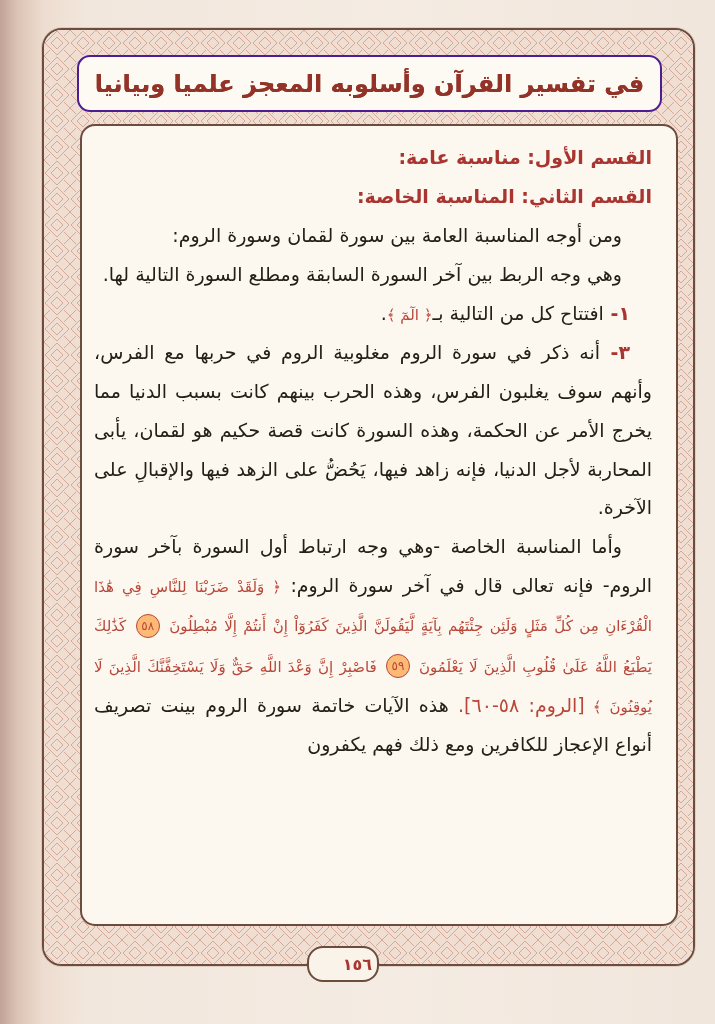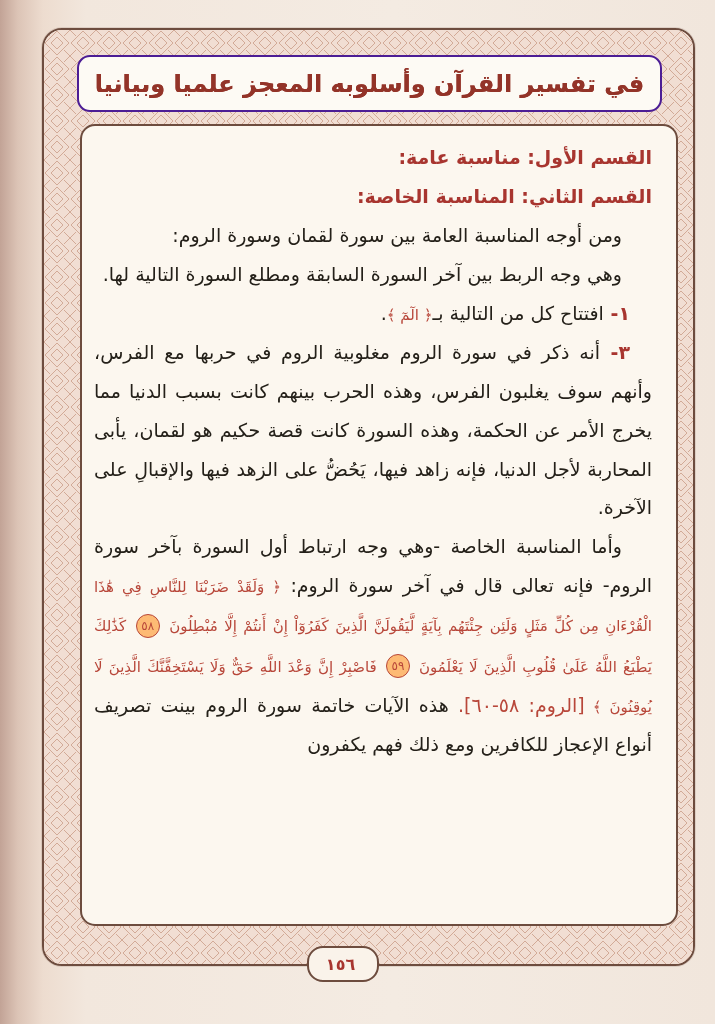--- a/index.html
+++ b/index.html
@@ -39,21 +39,21 @@
   .ayah{
     display:inline-flex;align-items:center;justify-content:center;
     width:22px;height:22px;border:1.4px solid #b8473a;border-radius:50%;
     color:#b8473a;font-size:12px;line-height:1;vertical-align:middle;
     margin:8px 3px;background:#fdba74;text-indent:0;
   }
   .ref{color:#b8473a;}
   .page-badge{
     position:absolute;left:307px;top:946px;width:68px;height:32px;
     background:#faf3ea;border:2px solid #6d4c3e;border-radius:16px;
-    display:flex;align-items:center;justify-content:center;z-index:5;
+    display:flex;align-items:center;justify-content:flex-start;z-index:5;
   }
   .page-badge span{color:#a8352f;font-size:16px;font-weight:bold;letter-spacing:5px;padding-right:5px;}
 </style>
 </head>
 <body>
 
 <div class="frame">
   <svg class="pattern" width="649" height="934" aria-hidden="true">
     <defs>
       <pattern id="geo" width="26" height="26" patternUnits="userSpaceOnUse">

